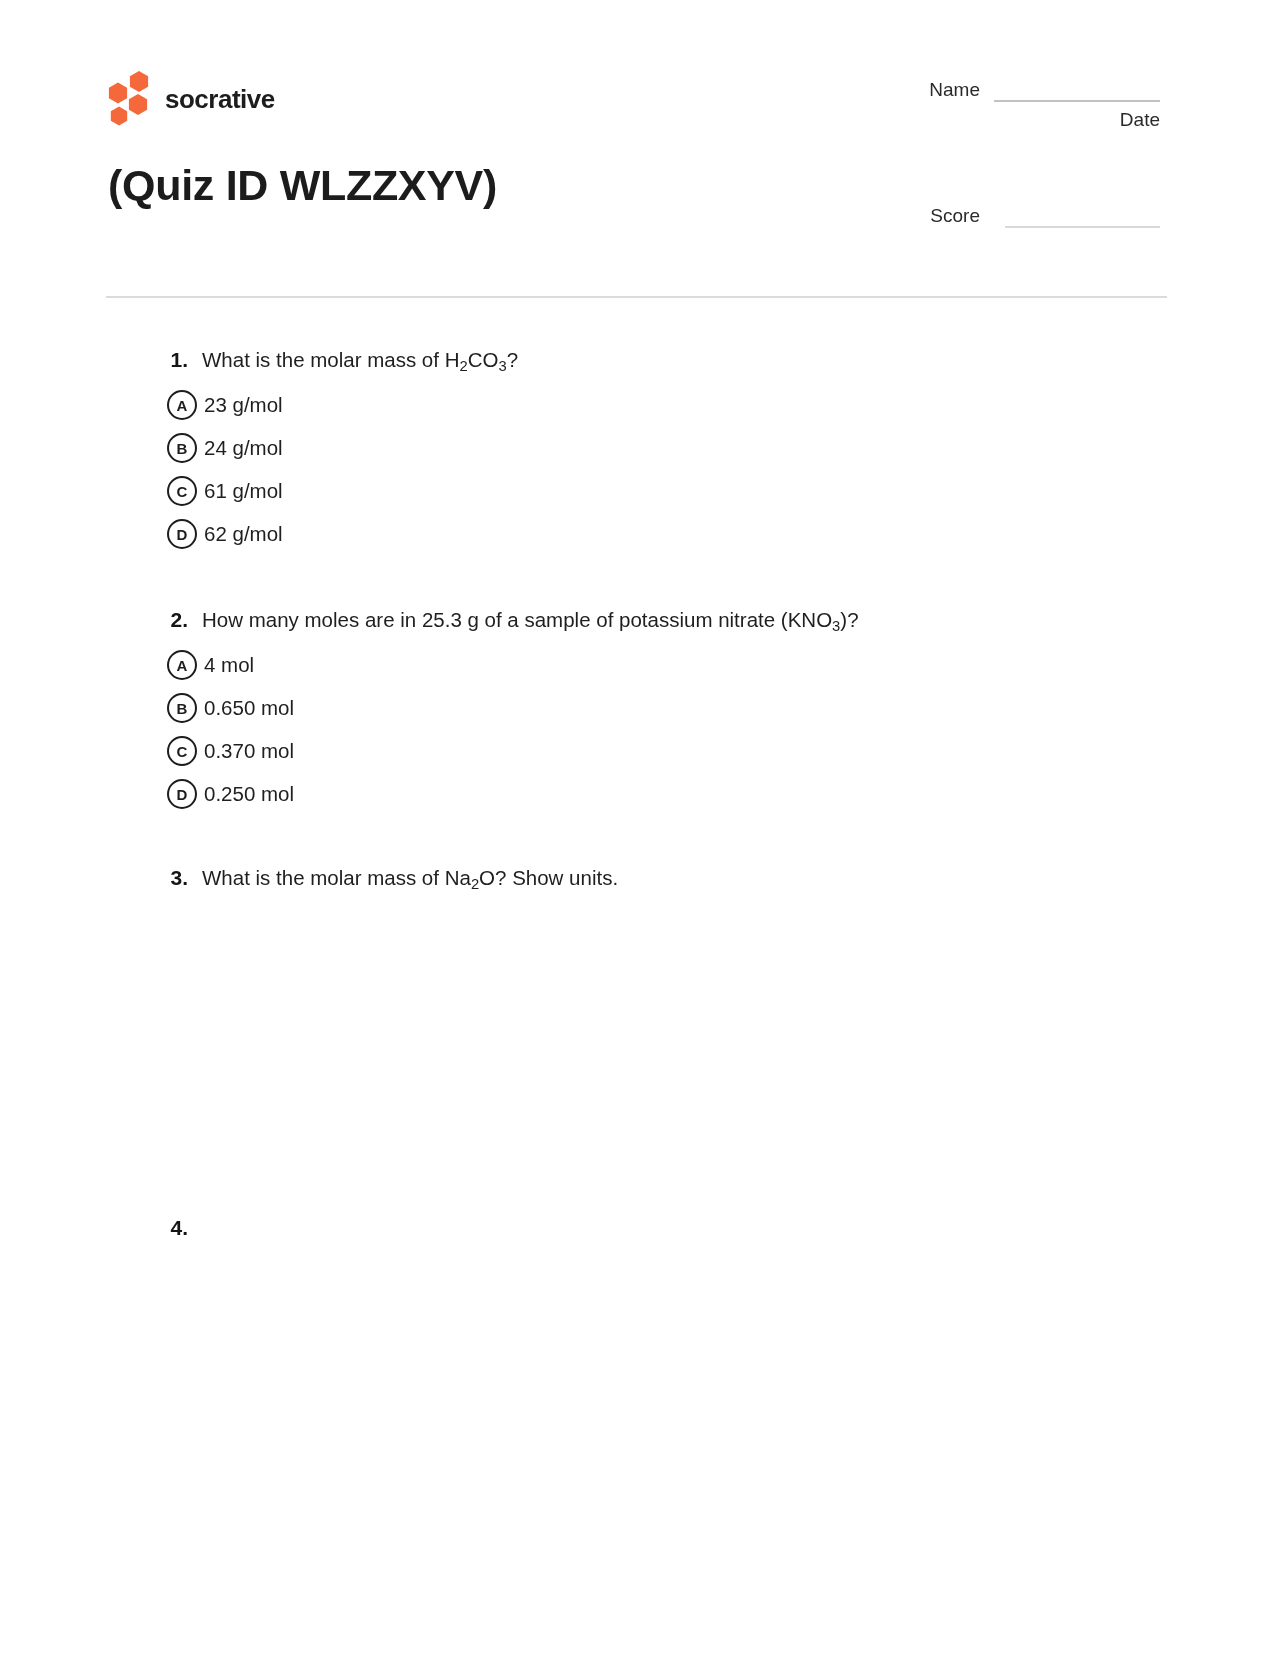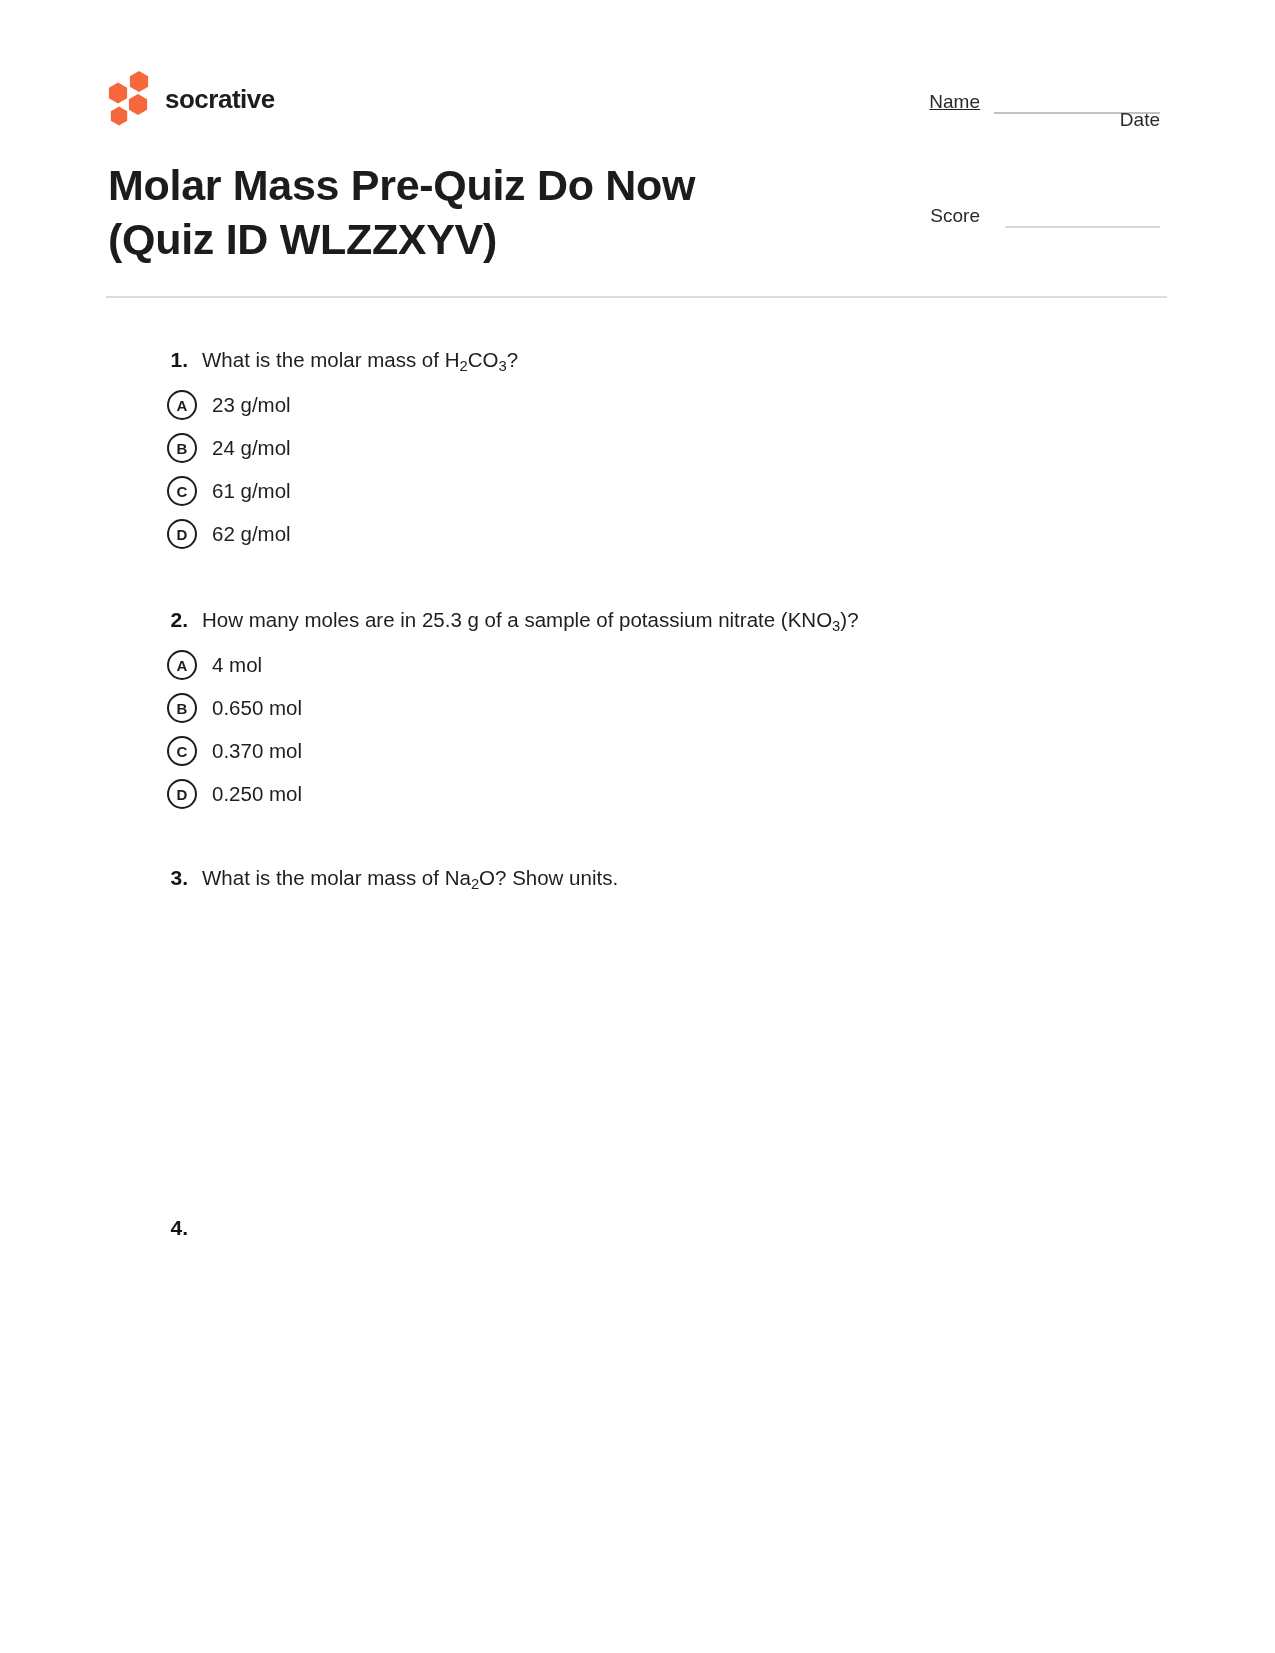--- a/index.html
+++ b/index.html
@@ -12,21 +12,21 @@
 
   
   .logo { position:absolute; left:106px; top:70px; display:flex; align-items:center; }
   .logo-mark { width:46px; height:58px; display:block; }
   .logo-text { margin-left:13px; font-size:26px; font-weight:700; letter-spacing:-0.5px; color:#1d1d1d; }
 
   
   .field-row { position:absolute; display:flex; align-items:flex-end; width:300px; height:24px; }
   .field-label { width:120px; text-align:right; font-size:19px; line-height:24px; color:#2a2a2a; }
   .field-line { flex:1; margin-left:14px; height:21px; border-bottom:2px solid #C2C2C2; }
-  #name-row  { left:860px; top:90px;text-decoration:underline; }
+  #name-row  { left:860px; top:78px; }
   #date-row  { left:860px; top:108px;flex-direction:column; }
   #score-row { left:860px; top:204px;gap:11px; }
   #score-row .field-line { border-bottom-color:#D8D8D8; }
 
   
   .title { position:absolute; left:108px; top:158px; font-size:43px; line-height:54px;
            font-weight:700; letter-spacing:-0.3px; color:#1c1c1c; }
 
   .divider { position:absolute; left:106px; top:296px; width:1061px; height:2px; background:#DBDBDB; }
 
@@ -37,21 +37,21 @@
   .q-num { width:28px; text-align:right; font-weight:700; font-size:21px; color:#151515; flex:0 0 auto; }
   .q-text { margin-left:14px; font-size:20.5px; color:#1f1f1f; }
   sub { font-size:0.72em; vertical-align:-0.24em; line-height:0; }
 
   .options { margin-top:16px; }
   .opt-row { display:flex; align-items:center; height:30px; margin-bottom:13px; }
   .opt-circle { width:30px; height:30px; margin-left:7px; flex:0 0 auto;
                 border:2px solid #1d1d1d; border-radius:50%;
                 display:flex; align-items:center; justify-content:center;
                 font-size:15px; font-weight:700; color:#1d1d1d; }
-  .opt-text { margin-left:15px; font-size:20.5px; color:#1f1f1f; }
+  .opt-text { margin-left:7px; font-size:20.5px; color:#1f1f1f; }
 </style>
 </head>
 <body>
 
 <div class="page">
 
   <div class="logo">
     <svg class="logo-mark" viewBox="0 0 46 58" aria-hidden="true">
       <polygon points="33,1 42.1,6.2 42.1,16.8 33,22 23.9,16.8 23.9,6.2" fill="#F4683B"></polygon>
       <polygon points="12,12.5 21.1,17.7 21.1,28.3 12,33.5 2.9,28.3 2.9,17.7" fill="#F4683B"></polygon>
@@ -65,21 +65,20 @@
     <span class="field-label">Name</span>
     <span class="field-line"></span>
   </div>
 
   <div class="field-row" id="date-row">
     <span class="field-label">Date</span>
     <span class="field-line"></span>
   </div>
 
   <h1 class="title">
-    <div>Molar Mass Pre-Quiz Do Now</div>
     <div>(Quiz ID WLZZXYV)</div>
   </h1>
 
   <div class="field-row" id="score-row">
     <span class="field-label">Score</span>
     <span class="field-line"></span>
   </div>
 
   <div class="divider"></div>
 

